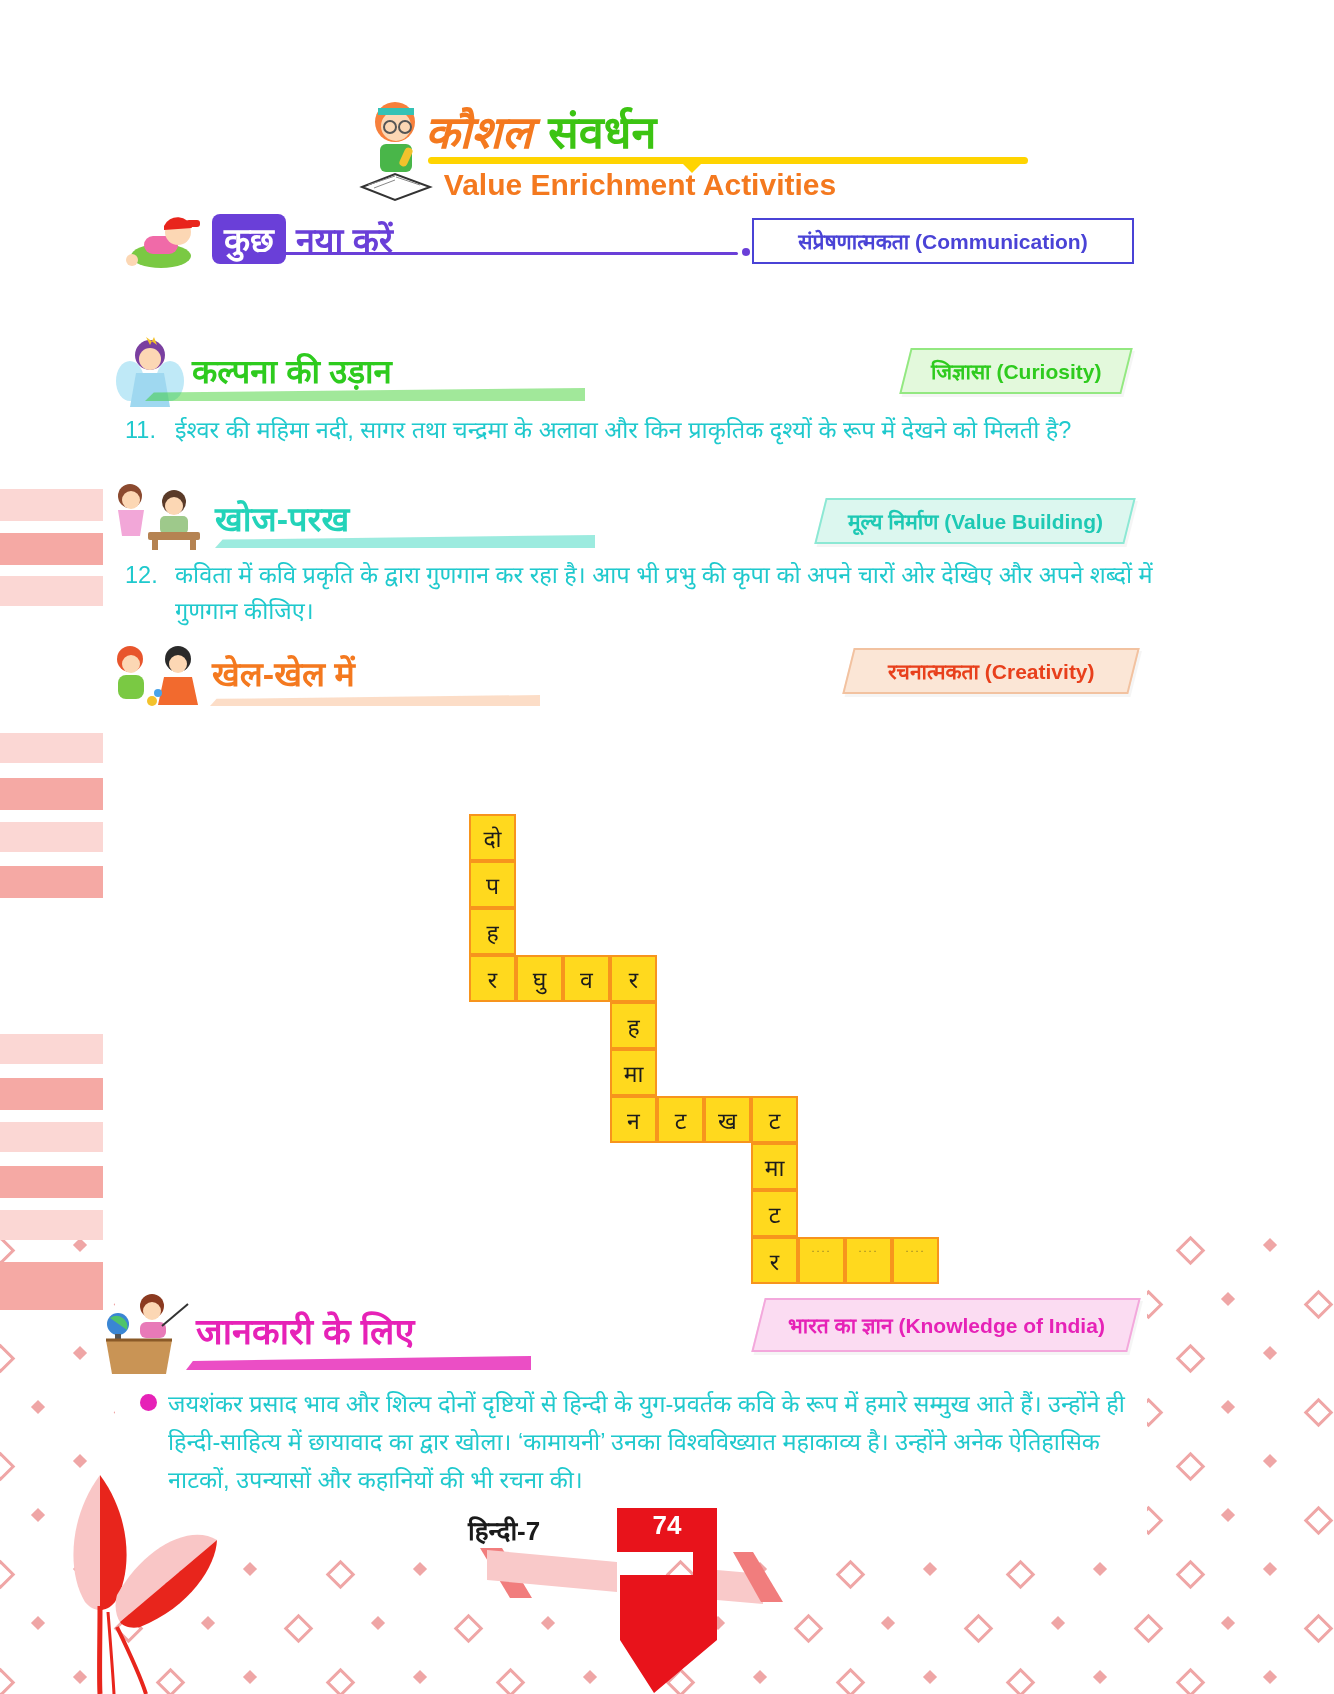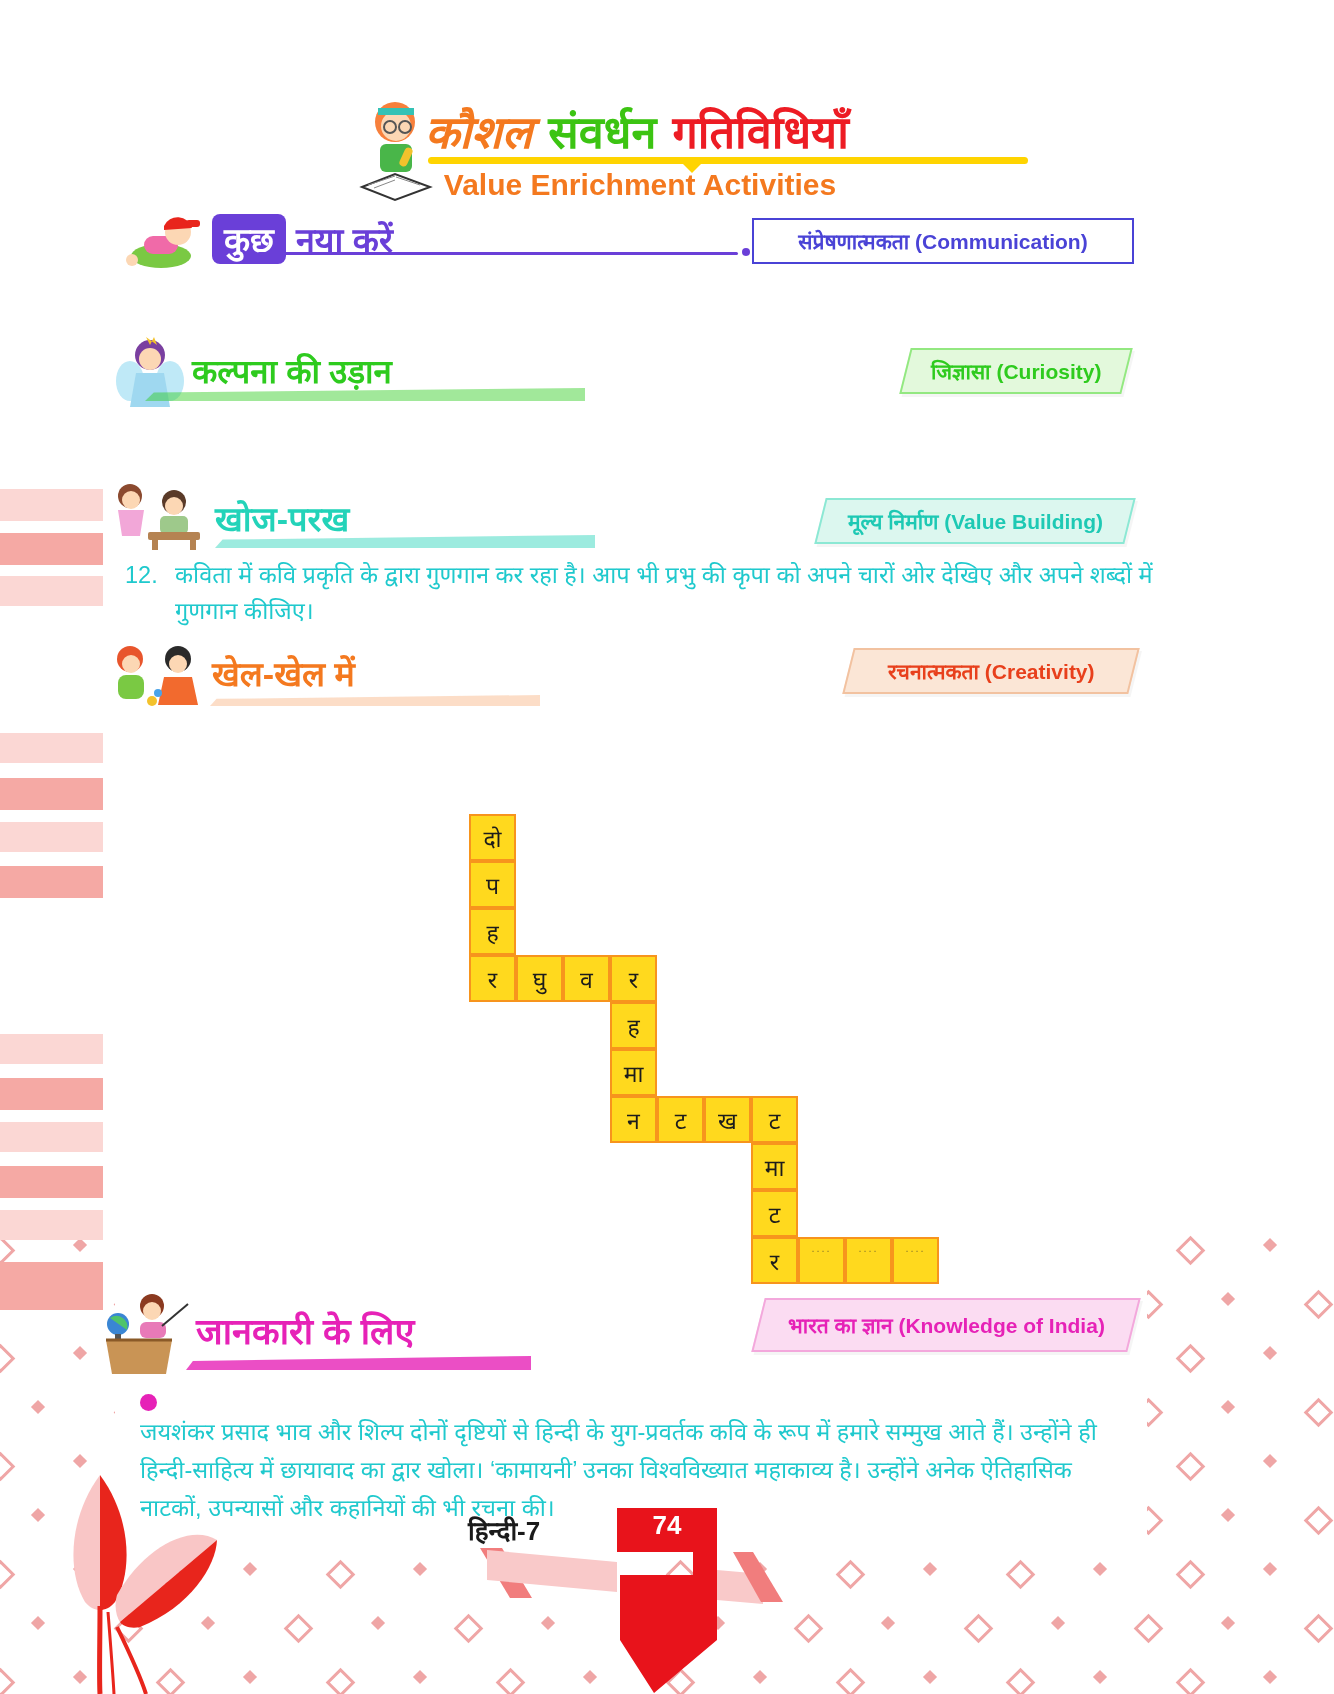--- a/index.html
+++ b/index.html
@@ -50,21 +50,21 @@
   
   #word-ladder{position:absolute;left:469px;top:814px;width:472px;height:472px;}
   .tile{position:absolute;width:47px;height:47px;box-sizing:border-box;
         background:var(--tile-bg);border:2px solid var(--tile-border);
         display:flex;align-items:center;justify-content:center;
         font-size:23px;color:#1c1c1c;}
   .tile .dots{position:absolute;top:3px;left:0;right:0;text-align:center;
         font-size:11px;letter-spacing:2px;color:#8d7b2a;}
 
   
-  #note-row{position:absolute;left:140px;top:1385px;width:1000px;display:flex;flex-direction:column;}
+  #note-row{position:absolute;left:140px;top:1385px;width:1000px;display:flex;}
   #note-bullet{flex:0 0 28px;}
   #note-bullet i{display:block;width:17px;height:17px;border-radius:50%;
                  background:var(--bullet-magenta);margin-top:9px;}
   #note-text{flex:1;color:var(--question-text);font-size:23.5px;line-height:1.62;font-weight:500;}
 
   
   #footer-book{position:absolute;left:468px;top:1512px;font-size:26px;font-weight:bold;
                color:var(--footer-text);}
   #footer-page{position:absolute;left:637px;top:1510px;width:60px;text-align:center;
                font-size:26px;font-weight:bold;color:#fff;}
@@ -255,21 +255,20 @@
     <circle cx="40" cy="35" r="6" fill="none" stroke="#555" stroke-width="2"></circle>
     <circle cx="55" cy="35" r="6" fill="none" stroke="#555" stroke-width="2"></circle>
     <rect x="30" y="52" width="32" height="28" rx="6" fill="#49b649"></rect>
     <rect x="52" y="55" width="8" height="20" rx="4" fill="#f3c22c" transform="rotate(25 56 65)"></rect>
     <path d="M12,95 L45,82 L80,95 L45,108 Z" fill="#fff" stroke="#333" stroke-width="2"></path>
     <path d="M18,93 L45,84 M24,96 L45,88 M70,93 L46,85" stroke="#888" stroke-width="1"></path>
   </svg>
   <div id="main-title">
     <span style="color: rgb(244, 121, 31); font-style: italic;">कौशल</span>
     <span style="color: rgb(60, 196, 18);">संवर्धन</span>
-    <span style="color: rgb(237, 28, 36);">गतिविधियाँ</span>
   </div>
   <div id="title-underline"></div>
   <div id="subtitle">Value Enrichment Activities</div>
 
   <div class="section-row" style="--accent: #6a3fd8; --badge-bg: #ffffff; --badge-border: #4a43d6; --badge-text: #4a43d6;">
     <svg width="95" height="64" style="position:absolute;left:116px;top:208px;" viewBox="0 0 95 64">
       <ellipse cx="45" cy="48" rx="30" ry="12" fill="#7ac943"></ellipse>
       <rect x="28" y="28" width="34" height="18" rx="9" fill="#f06aa8"></rect>
       <circle cx="62" cy="24" r="13" fill="#fcd7b4"></circle>
       <path d="M48,18 A15 15 0 0 1 76,20 L48,22 Z" fill="#e8251c"></path>
@@ -296,20 +295,24 @@
       <path d="M34,4 L38,12 L42,4 L45,12 Z" fill="#f3c22c"></path>
       <path d="M24,40 L52,40 L58,74 L18,74 Z" fill="#9fd8f0"></path>
     </svg>
     <div class="sec-title" style="left:192px;top:348px;font-size:33px;">
       <span>कल्पना की उड़ान</span>
     </div>
     <div class="swoosh" style="left:145px;top:388px;width:440px;height:13px;"></div>
     <div class="badge skewed" style="left:905px;top:348px;width:218px;height:42px;">
       <span class="badge-inner">जिज्ञासा (Curiosity)</span>
     </div>
+  </div>
+  <div class="q" style="left:125px;top:412px;width:1065px;">
+    <span class="num">11.</span>
+    <span class="qt">ईश्वर की महिमा नदी, सागर तथा चन्द्रमा के अलावा और किन प्राकृतिक दृश्यों के रूप में देखने को मिलती है?</span>
   </div>
 
   <div class="section-row" style="--accent: #23d3b9; --badge-bg: #dcf7ef; --badge-border: #8ce8d4; --badge-text: #1ec9b4;">
     <svg width="105" height="70" style="position:absolute;left:104px;top:480px;" viewBox="0 0 105 70">
       <circle cx="26" cy="16" r="12" fill="#8b4a2f"></circle>
       <circle cx="27" cy="20" r="9" fill="#fcd7b4"></circle>
       <path d="M14,30 L40,30 L36,56 L18,56 Z" fill="#f2a7d8"></path>
       <circle cx="70" cy="22" r="12" fill="#5a3a28"></circle>
       <circle cx="70" cy="26" r="9" fill="#fcd7b4"></circle>
       <rect x="56" y="36" width="28" height="18" rx="5" fill="#9ec98b"></rect>

